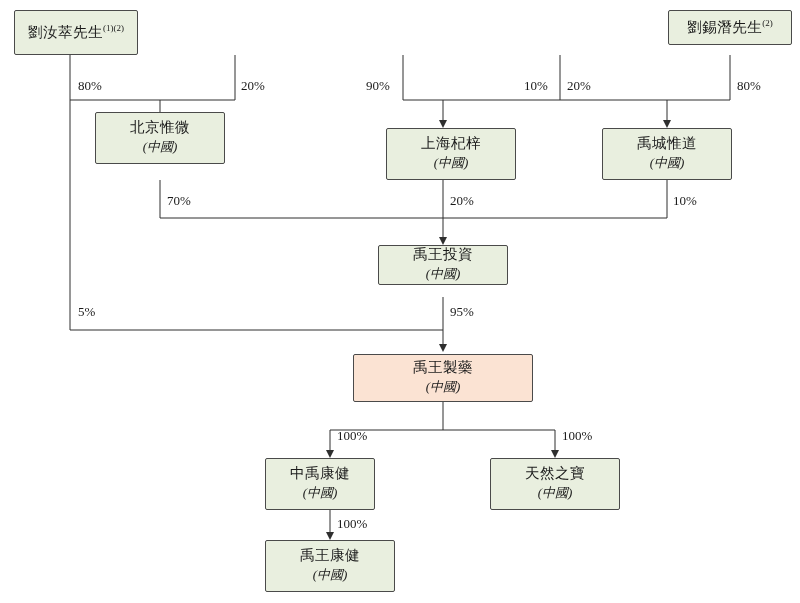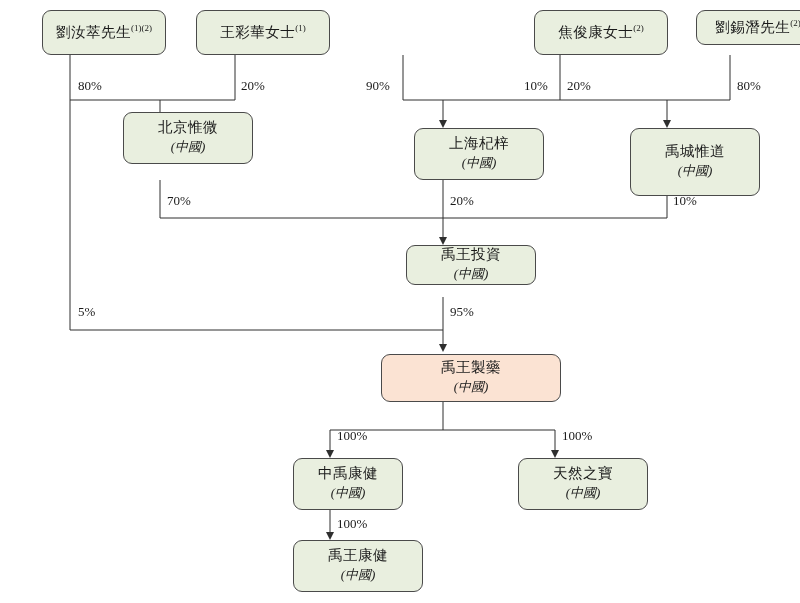--- a/index.html
+++ b/index.html
@@ -4,25 +4,24 @@
 <style>
   html,body { margin:0; padding:0; background:#ffffff; }
   .canvas {
     position:relative; width:800px; height:603px; background:#ffffff;
     font-family:"Liberation Serif","DejaVu Serif",serif; color:#1a1a1a;
     overflow:hidden;
   }
   svg.wires { position:absolute; left:0; top:0; width:800px; height:603px; }
   .node {
     position:absolute; box-sizing:border-box;
-    border:1px solid var(--node-border,#4a4a4a); border-radius:9px;
+    border:1px solid var(--node-border,#4a4a4a); border-radius:2px;
     background:var(--node-fill,#e9efdf);
     display:flex; flex-direction:column; align-items:center; justify-content:center;
     text-align:center;
-    margin-left:28px;
   }
   .node.highlight { background:var(--highlight-fill,#fbe3d3); }
   .node-name { font-size:14.5px; letter-spacing:0.5px; line-height:1.1; }
   .node-name sup { font-size:9px; letter-spacing:0; }
   .node-region { font-size:13px; font-style:italic; margin-top:3px; }
   .pct { position:absolute; font-size:13px; white-space:nowrap; }
 </style>
 </head>
 <body>
 
@@ -59,39 +58,33 @@
       <polygon points="439,344 447,344 443,352"></polygon>
       <polygon points="326,450 334,450 330,458"></polygon>
       <polygon points="551,450 559,450 555,458"></polygon>
       <polygon points="326,532 334,532 330,540"></polygon>
     </g>
   </svg>
 
   <div class="node" style="left:14px;top:10px;width:124px;height:45px">
     <div class="node-name"><span>劉汝萃先生</span><sup>(1)(2)</sup></div>
   </div>
-  <div class="node" style="left:168px;top:10px;width:134px;height:45px">
-    <div class="node-name"><span>王彩華女士</span><sup>(1)</sup></div>
-  </div>
-  <div class="node" style="left:506px;top:10px;width:134px;height:45px">
-    <div class="node-name"><span>焦俊康女士</span><sup>(2)</sup></div>
-  </div>
   <div class="node" style="left:668px;top:10px;width:124px;height:35px">
     <div class="node-name"><span>劉錫潛先生</span><sup>(2)</sup></div>
   </div>
 
   <div class="node" style="left:95px;top:112px;width:130px;height:52px">
     <div class="node-name">北京惟微</div>
     <div class="node-region">(中國)</div>
   </div>
   <div class="node" style="left:386px;top:128px;width:130px;height:52px">
     <div class="node-name">上海杞梓</div>
     <div class="node-region">(中國)</div>
   </div>
-  <div class="node" style="left:602px;top:128px;width:130px;height:68px">
+  <div class="node" style="left:602px;top:128px;width:130px;height:52px">
     <div class="node-name">禹城惟道</div>
     <div class="node-region">(中國)</div>
   </div>
 
   <div class="node" style="left:378px;top:245px;width:130px;height:40px">
     <div class="node-name">禹王投資</div>
     <div class="node-region">(中國)</div>
   </div>
 
   <div class="node highlight" style="left:353px;top:354px;width:180px;height:48px">

